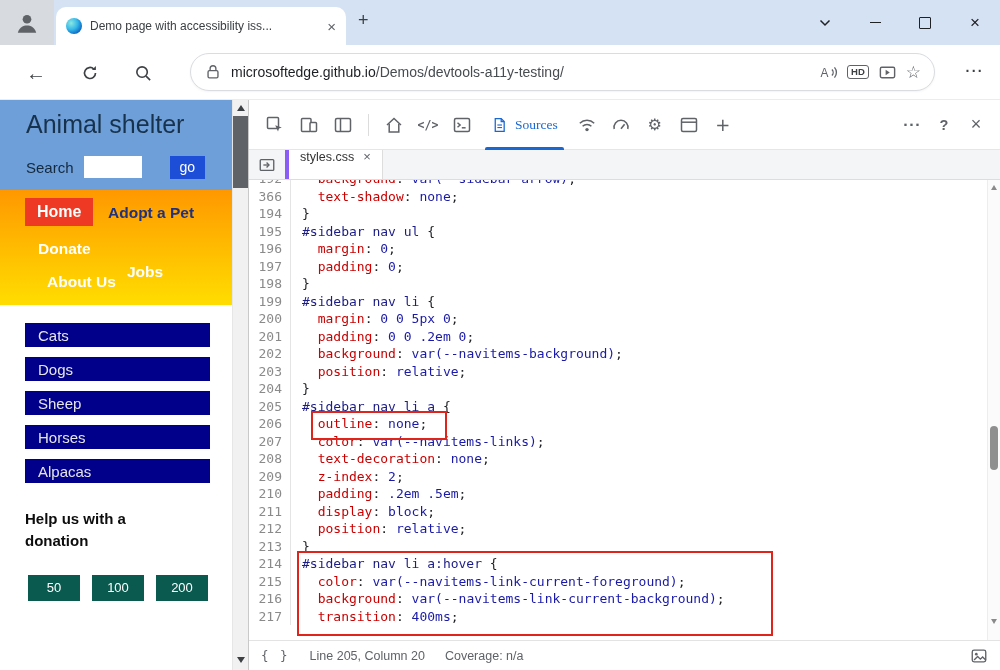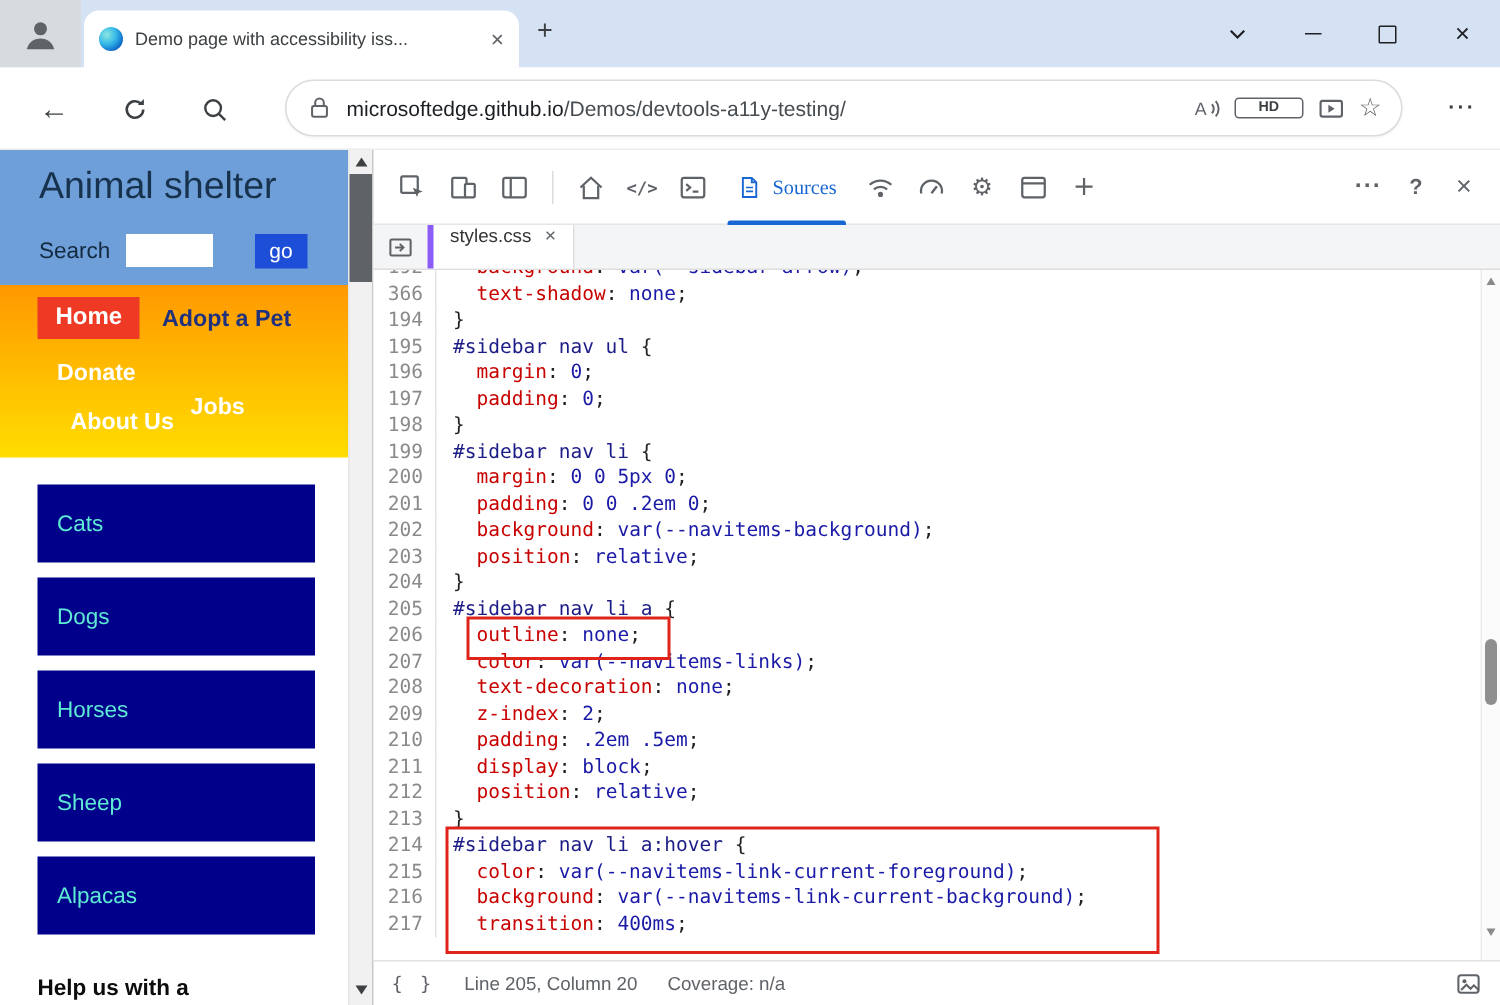--- a/index.html
+++ b/index.html
@@ -33,21 +33,21 @@
   .refresh-btn{left:76px;}
   .search-btn{left:129px;}
   .address{position:absolute;left:190px;top:8px;width:745px;height:38px;background:#fff;
            border:1px solid #dadce0;border-radius:19px;display:flex;align-items:center;
            gap:9px;padding:0 13px;box-sizing:border-box;box-shadow:0 1px 2px rgba(60,64,67,.06);}
   .url{font-size:14px;white-space:nowrap;overflow:hidden;}
   .url-host{color:#1b1f23;margin-top:36px;}
   .url-path{color:#474c51;}
   .addr-spacer{flex:1;}
   .hd-badge{font-size:9.5px;font-weight:bold;color:#3c4043;border:1.5px solid #5f6368;
-            border-radius:3px;padding:1px 15px;line-height:1;}
+            border-radius:3px;padding:1px 3px;line-height:1;}
   .star-icon{font-size:17px;color:#5f6368;line-height:1;font-family:"DejaVu Sans",sans-serif;}
   .toolbar-more{position:absolute;right:16px;top:18px;color:#3c4043;font-size:14px;
                 font-weight:bold;letter-spacing:1.5px;}
 
   
   .main{position:absolute;left:0;top:100px;width:1000px;height:570px;display:flex;}
 
   
   .webpage{width:232px;flex:none;background:#fff;position:relative;overflow:hidden;}
   .wp-header{height:90px;background:#6f9fd8;position:relative;}
@@ -58,21 +58,21 @@
   .wp-go{background:#1d4ed8;color:#fff;font-size:14px;padding:3px 10px;line-height:1.2;}
   .wp-nav{height:115px;background:linear-gradient(180deg,#ff9800 0%,#ffc400 62%,#ffdd00 100%);
           position:relative;font-weight:bold;}
   .nav-home{position:absolute;left:25px;top:8px;background:#ee3a24;color:#fff;
             font-size:16px;padding:5px 12px;}
   .nav-adopt{position:absolute;left:108px;top:14px;color:#20317e;font-size:15.5px;}
   .nav-donate{position:absolute;left:38px;top:50px;color:#fff;font-size:15.5px;}
   .nav-jobs{position:absolute;left:127px;top:50px;color:#fff;font-size:15.5px;margin-top:23px;}
   .nav-about{position:absolute;left:47px;top:83px;color:#fff;font-size:15.5px;}
   .cat-nav{padding:18px 0 0 25px;}
-  .cat-btn{width:185px;height:52px;background:#00008b;color:#5eead4;font-size:15px;
+  .cat-btn{width:185px;height:24px;background:#00008b;color:#e5e5e5;font-size:15px;
            display:flex;align-items:center;padding-left:13px;box-sizing:border-box;margin-bottom:10px;}
   .don-heading{margin:25px 0 0 25px;width:118px;font-weight:bold;font-size:15px;
                color:#0d0d0d;line-height:1.45;}
   .don-row{display:flex;gap:12px;margin:23px 0 0 28px;}
   .don-btn{width:52px;height:26px;background:#0b5a50;color:#fff;font-size:13px;
            display:flex;align-items:center;justify-content:center;}
 
   
   .pg-scroll{width:16px;flex:none;background:#f1f1f1;position:relative;
              border-left:1px solid #e6e6e6;box-sizing:border-box;}
@@ -230,22 +230,22 @@
       <div class="wp-nav">
         <span class="nav-home">Home</span>
         <span class="nav-adopt">Adopt a Pet</span>
         <span class="nav-donate">Donate</span>
         <span class="nav-jobs">Jobs</span>
         <span class="nav-about">About Us</span>
       </div>
       <div class="cat-nav">
           <div class="cat-btn">Cats</div>
           <div class="cat-btn">Dogs</div>
+          <div class="cat-btn">Sheep</div>
           <div class="cat-btn">Horses</div>
-          <div class="cat-btn">Sheep</div>
           <div class="cat-btn">Alpacas</div>
         </div>
       <div class="don-heading">Help us with a donation</div>
       <div class="don-row">
           <div class="don-btn">50</div>
           <div class="don-btn">100</div>
           <div class="don-btn">200</div>
         </div>
     </div>
 

